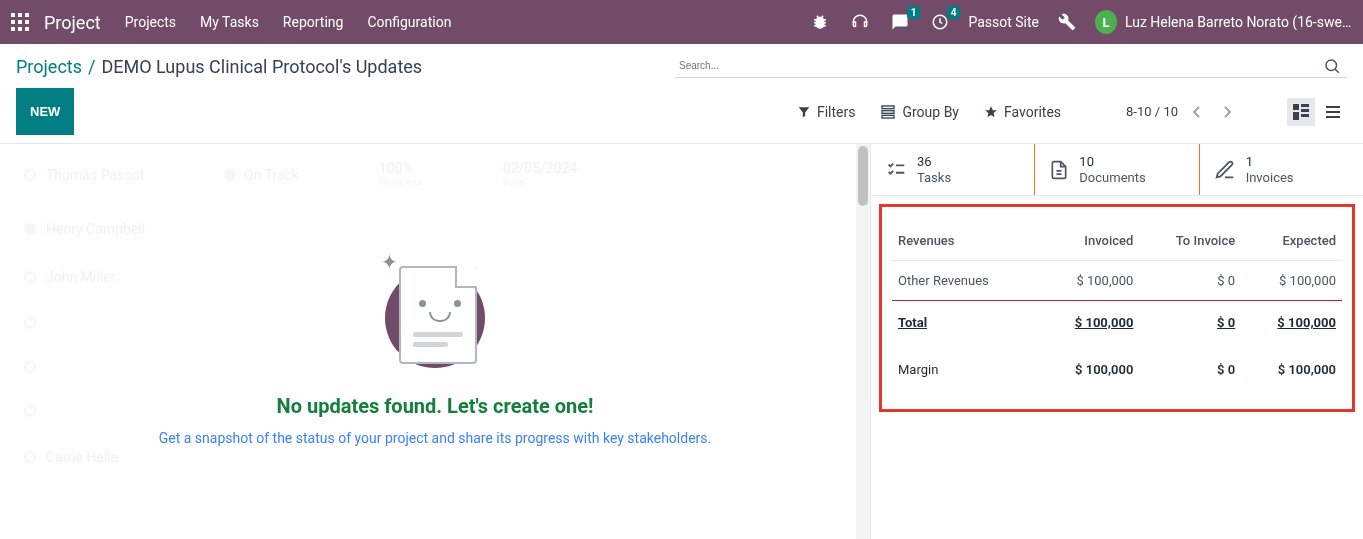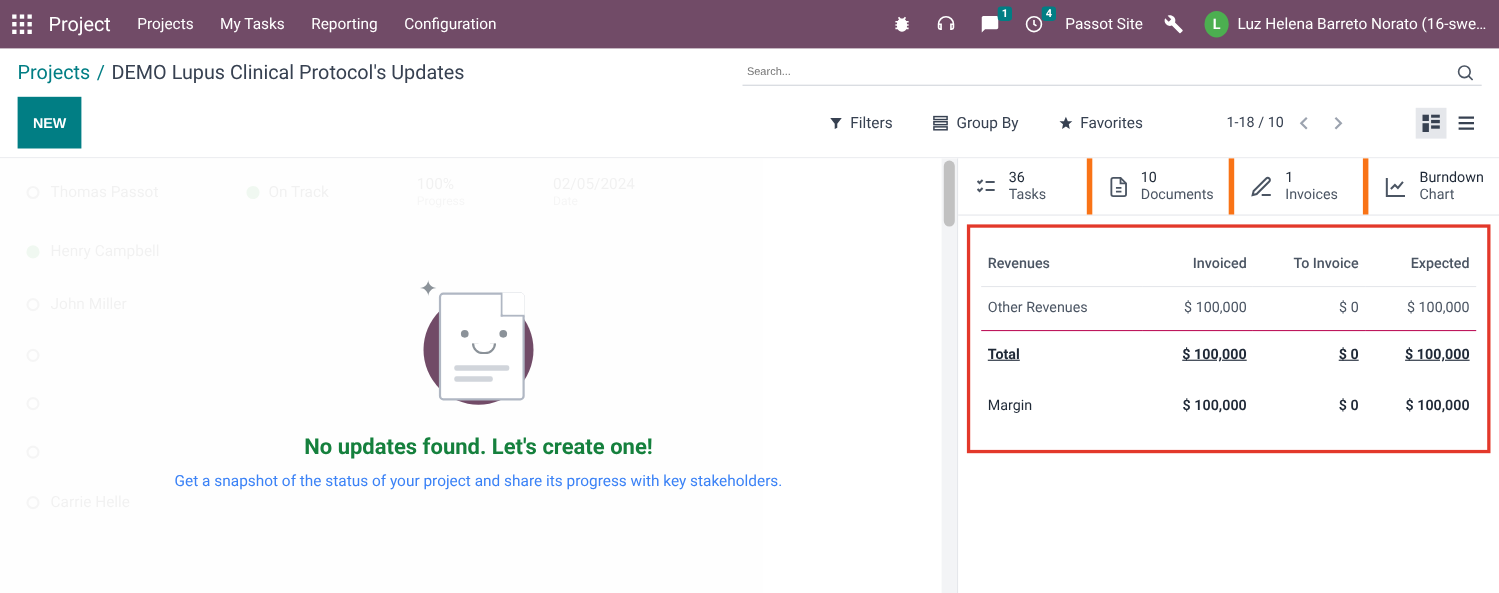--- a/index.html
+++ b/index.html
@@ -26,21 +26,21 @@
 .breadcrumb .current { color: #374151; }
 .row2 .spacer { flex: 1; }
 .search-wrap { position: relative; flex: 0 0 672px; border-bottom: 1px solid #d1d5db; display: flex; align-items: center; }
 .search-input { border: none; outline: none; width: 100%; padding: 6px 4px; font-size: 10px; background: transparent; }
 .search-icon { color: #6b7280; padding: 0 6px; }
 
 
 .row3 { display: flex; align-items: center; padding: 10px 16px 8px 16px; }
 .new-btn { background: #017e84; color: #fff; border: none; padding: 16px 14px; font-weight: bold; font-size: 13px; cursor: pointer; }
 .row3 .spacer { flex: 1; }
-.filter-bar { display: flex; align-items: center; gap: 36px; margin-left: 8px; text-align: right; }
+.filter-bar { display: flex; align-items: center; gap: 25px; margin-left: 8px; text-align: right; }
 .filter-item { display: flex; align-items: center; gap: 6px; color: #374151; cursor: pointer; font-size: 14px; }
 .pager-wrap { display: flex; align-items: center; gap: 8px; margin-left: 40px; }
 .pager-text { font-size: 13px; color: #374151; }
 .pager-btn { width: 22px; height: 22px; display: flex; align-items: center; justify-content: center; color: #9ca3af; cursor: pointer; }
 .view-switcher { display: flex; gap: 4px; margin-left: 24px; }
 .view-btn { width: 28px; height: 28px; display: flex; align-items: center; justify-content: center; cursor: pointer; }
 .view-btn.active { background: #e5e7eb; }
 
 
 .main { display: flex; height: calc(539px - 44px - 80px); border-top: 1px solid #e5e7eb; }
@@ -62,21 +62,21 @@
 .empty-lines div:nth-child(2) { width: 70%; }
 .spark { position: absolute; top: -6px; left: 6px; color: #8b9299; font-size: 20px; }
 .empty-title { font-size: 20px; font-weight: bold; color: #15803d; margin-bottom: 12px; }
 .empty-sub { font-size: 14px; color: #3b82f6; }
 .scrollbar-placeholder { position: absolute; right: 0; top: 0; bottom: 0; width: 14px; background: #f3f4f6; }
 .scrollbar-thumb { position: absolute; right: 2px; top: 2px; width: 10px; height: 60px; background: #c1c1c1; border-radius: 5px; }
 
 
 .right-pane { width: 492px; background: #fff; display: flex; flex-direction: column; }
 .stat-boxes { display: flex; border-bottom: 1px solid #e5e7eb; }
-.stat-box { flex: 1; border-right: 5px solid #f97316; padding: 10px 14px; display: flex; align-items: center; gap: 10px; cursor: pointer; }
+.stat-box { flex: 1; border-right: 1px solid #f97316; padding: 10px 14px; display: flex; align-items: center; gap: 10px; cursor: pointer; }
 .stat-box:last-child { border-right: none; }
 .stat-icon { color: #4b5563; }
 .stat-text { display: flex; flex-direction: column; line-height: 1.2; }
 .stat-num { font-size: 13px; color: #1f2937; }
 .stat-label { font-size: 13px; color: #4b5563; }
 
 .profitability { margin: 8px; border: 3px solid #e3382a; padding: 14px 10px 20px 10px; }
 .prof-title { font-size: 18px; color: #1f2937; margin-bottom: 22px; }
 .prof-table { width: 100%; border-collapse: collapse; }
 .prof-table th, .prof-table td { padding: 12px 6px; text-align: right; font-size: 13px; }
@@ -189,21 +189,21 @@
         </svg>
       <span>Group By</span>
     </div>
     <div class="filter-item">
       <svg width="14" height="14" viewBox="0 0 24 24" fill="#374151">
           <path d="M12 2l3 7h7l-5.5 4.5L18 21l-6-4-6 4 1.5-7.5L2 9h7z"></path>
         </svg>
       <span>Favorites</span>
     </div>
     <div class="pager-wrap">
-      <span class="pager-text">1-18 / 10</span>
+      <span class="pager-text">8-10 / 10</span>
       <span class="pager-btn">
           <svg width="10" height="14" viewBox="0 0 10 14" fill="none" stroke="#9ca3af" stroke-width="2">
             <path d="M7 2L2 7l5 5"></path>
           </svg>
         </span>
       <span class="pager-btn">
           <svg width="10" height="14" viewBox="0 0 10 14" fill="none" stroke="#9ca3af" stroke-width="2">
             <path d="M3 2l5 5-5 5"></path>
           </svg>
         </span>
@@ -333,31 +333,20 @@
       </div>
       <div class="stat-box">
         <span class="stat-icon">
             <svg width="22" height="22" viewBox="0 0 24 24" fill="none" stroke="#4b5563" stroke-width="2">
               <path d="M12 20h9M16.5 3.5a2.121 2.121 0 013 3L7 19l-4 1 1-4L16.5 3.5z"></path>
             </svg>
           </span>
         <span class="stat-text">
             <span class="stat-num">1</span>
             <span class="stat-label">Invoices</span>
-          </span>
-      </div>
-      <div class="stat-box">
-        <span class="stat-icon">
-            <svg width="22" height="22" viewBox="0 0 24 24" fill="none" stroke="#4b5563" stroke-width="2">
-              <path d="M3 3v18h18M7 14l4-4 3 3 5-6"></path>
-            </svg>
-          </span>
-        <span class="stat-text">
-            <span class="stat-num">Burndown</span>
-            <span class="stat-label">Chart</span>
           </span>
       </div>
     </div>
 
     <div class="profitability">
       <table class="prof-table">
         <thead>
           <tr>
             <th>Revenues</th>
             <th>Invoiced</th>

